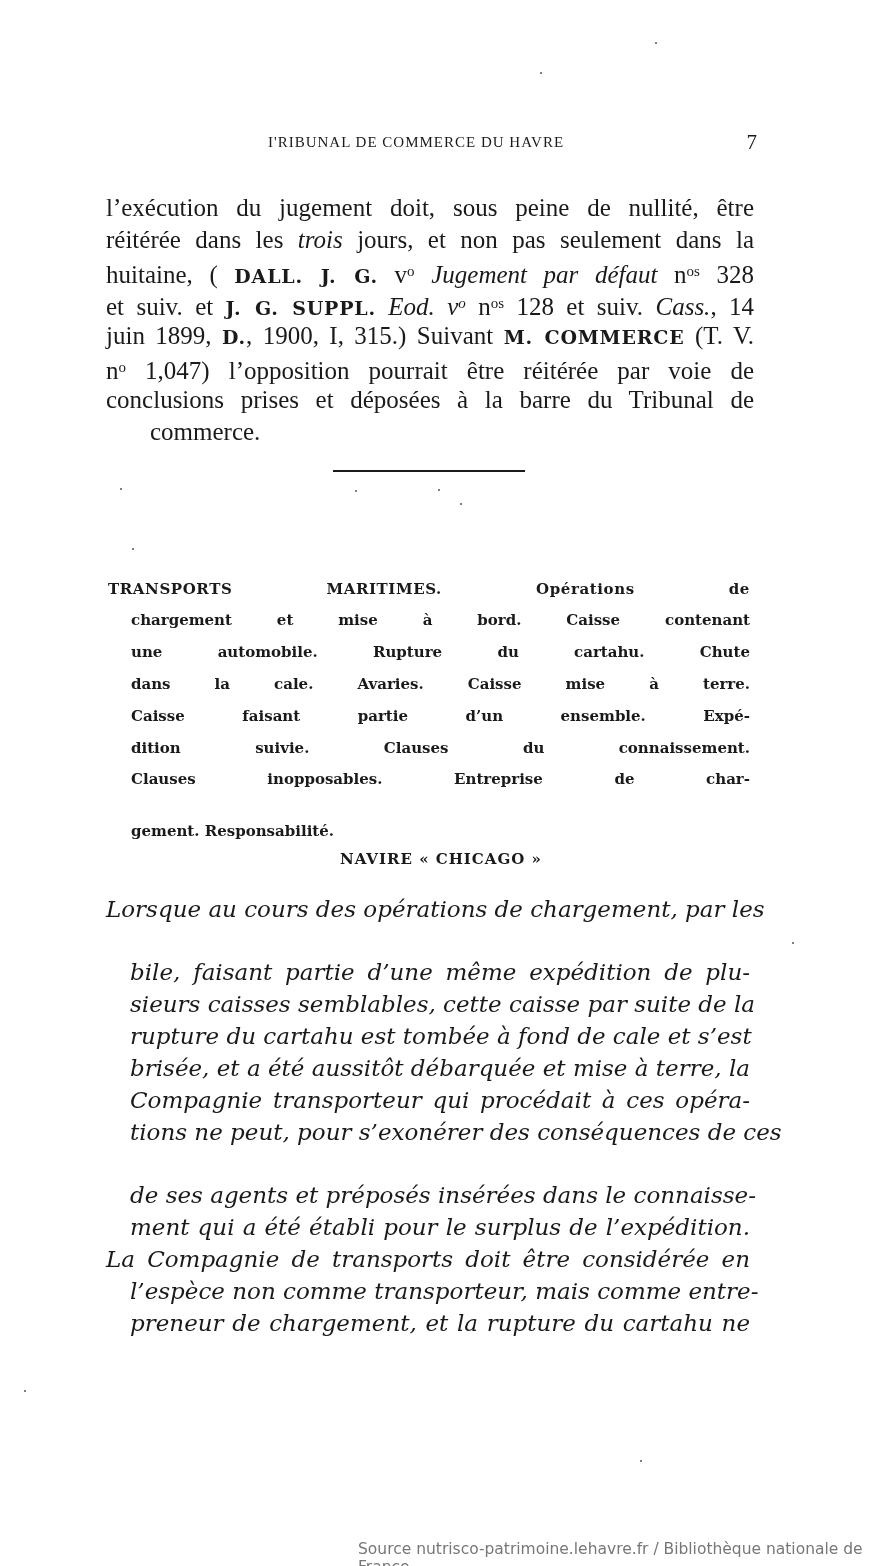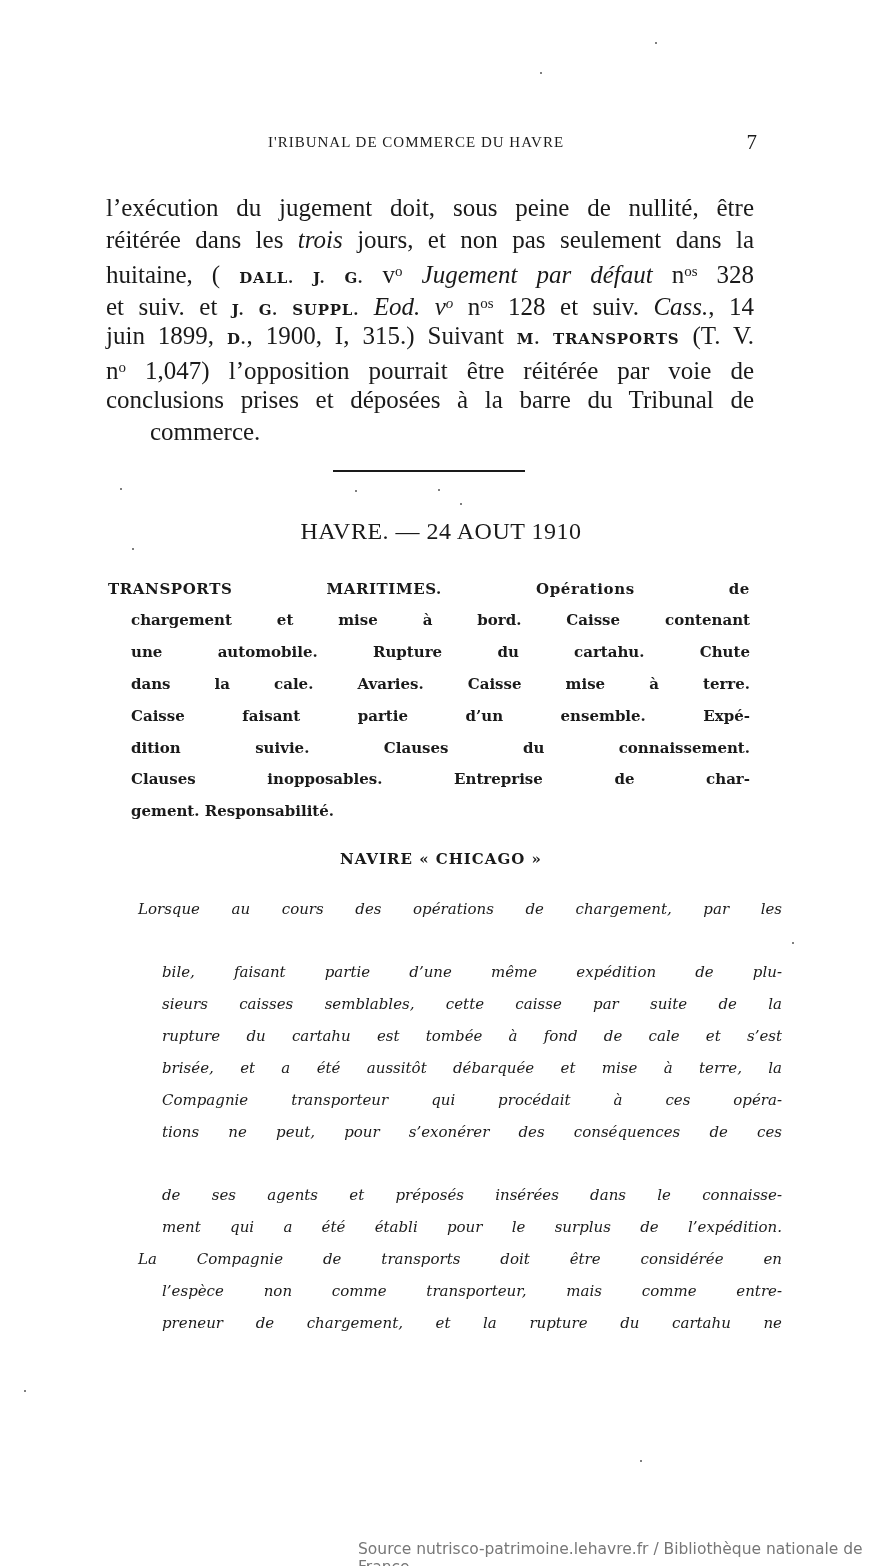--- a/index.html
+++ b/index.html
@@ -19,46 +19,46 @@
     }
     .running-head .title { position: absolute; left: 16px; top: 0; }
     .running-head .pageno { position: absolute; right: 0; top: -4px; font-size: 21px; }
     .line {
       position: absolute; white-space: nowrap;
       font-family: "Liberation Serif", serif;
       font-size: 25px; line-height: 31px;
     }
     .p1 { left: 106px; width: 648px; text-align: justify; text-align-last: justify; }
     .p1.last { text-align-last: left; margin-left: 44px; }
-    .sc { font-family: "DejaVu Serif", serif; font-weight: bold; font-size: 15px; letter-spacing: 0.8px; }
+    .sc { font-family: "DejaVu Serif", serif; font-weight: bold; font-size: 19px; letter-spacing: 0.8px; }
     .it { font-style: italic; }
     .sup { font-size: 15px; vertical-align: 7px; }
     .rule { position: absolute; left: 333px; top: 470px; width: 192px; height: 2px; background: #1a1a1a; }
     .date-head {
       position: absolute; top: 518px; left: 0; width: 882px; text-align: center;
       font-family: "Liberation Serif", serif; font-size: 24px; letter-spacing: 0.5px;
     }
     .bold-line {
       position: absolute; white-space: nowrap;
       font-family: "DejaVu Serif", serif; font-weight: bold;
       font-size: 15px; line-height: 31px;
       text-align: justify; text-align-last: justify;
     }
     .bold-line.first { left: 108px; width: 642px; letter-spacing: 0.6px; }
     .bold-line.cont { left: 131px; width: 619px; }
-    .bold-line.last { text-align-last: left; }
+    .bold-line.last { text-align-last: left; margin-top: 20px; }
     .ship {
       position: absolute; top: 850px; left: 0; width: 882px; text-align: center;
       font-family: "DejaVu Serif", serif; font-weight: bold; font-size: 15px; letter-spacing: 1px;
     }
     .itline {
       position: absolute; white-space: nowrap;
       font-family: "DejaVu Serif", serif; font-style: italic;
-      font-size: 15px; line-height: 31px;
-      text-align: justify; text-align-last: justify; margin-left: 32px;
+      font-size: 23px; line-height: 31px;
+      text-align: justify; text-align-last: justify;
     }
     .itline.first { left: 106px; width: 644px; }
     .itline.cont { left: 130px; width: 620px; }
     .footer {
       position: absolute; left: 358px; top: 1540px;
       font-family: "DejaVu Sans", sans-serif; font-size: 15.5px; color: #777777;
     }
     .speck { position: absolute; width: 2px; height: 2px; background: #555; border-radius: 1px; }
   </style>
 </head>
@@ -68,28 +68,27 @@
 
   <div class="running-head">
     <span class="title">I'RIBUNAL DE COMMERCE DU HAVRE</span>
     <span class="pageno">7</span>
   </div>
 
   <div class="line p1" style="top:192px"><span>l’exécution du jugement doit, sous peine de nullité, être</span></div>
   <div class="line p1" style="top:224px"><span>réitérée dans les </span><span class="it">trois</span><span> jours, et non pas seulement dans la</span></div>
   <div class="line p1" style="top:256px"><span>huitaine, ( </span><span class="sc">DALL. J. G.</span><span> v</span><span class="sup">o</span><span class="it"> Jugement par défaut</span><span> n</span><span class="sup">os</span><span> 328</span></div>
   <div class="line p1" style="top:288px"><span>et suiv. et </span><span class="sc">J. G. SUPPL.</span><span class="it"> Eod. v</span><span class="sup it">o</span><span> n</span><span class="sup">os</span><span> 128 et suiv. </span><span class="it">Cass.</span><span>, 14</span></div>
-  <div class="line p1" style="top:320px"><span>juin 1899, </span><span class="sc">D.</span><span>, 1900, I, 315.) Suivant </span><span class="sc">M. TRANSPORTS</span><span> (T. V.</span></div>
+  <div class="line p1" style="top:320px"><span>juin 1899, </span><span class="sc">D.</span><span>, 1900, I, 315.) Suivant </span><span class="sc">M. COMMERCE</span><span> (T. V.</span></div>
   <div class="line p1" style="top:352px"><span>n</span><span class="sup">o</span><span> 1,047) l’opposition pourrait être réitérée par voie de</span></div>
   <div class="line p1" style="top:384px"><span>conclusions prises et déposées à la barre du Tribunal de</span></div>
   <div class="line p1 last" style="top:416px"><span>commerce.</span></div>
 
   <div class="rule"></div>
 
-  <div class="date-head">HAVRE. — 24 AOUT 1910</div>
 
   <div class="bold-line first" style="top:574px">TRANSPORTS MARITIMES. Opérations de</div>
   <div class="bold-line cont" style="top:605px">chargement et mise à bord. Caisse contenant</div>
   <div class="bold-line cont" style="top:637px">une automobile. Rupture du cartahu. Chute</div>
   <div class="bold-line cont" style="top:669px">dans la cale. Avaries. Caisse mise à terre.</div>
   <div class="bold-line cont" style="top:701px">Caisse faisant partie d’un ensemble. Expé-</div>
   <div class="bold-line cont" style="top:733px">dition suivie. Clauses du connaissement.</div>
   <div class="bold-line cont" style="top:764px">Clauses inopposables. Entreprise de char-</div>
   <div class="bold-line cont last" style="top:796px">gement. Responsabilité.</div>
 

